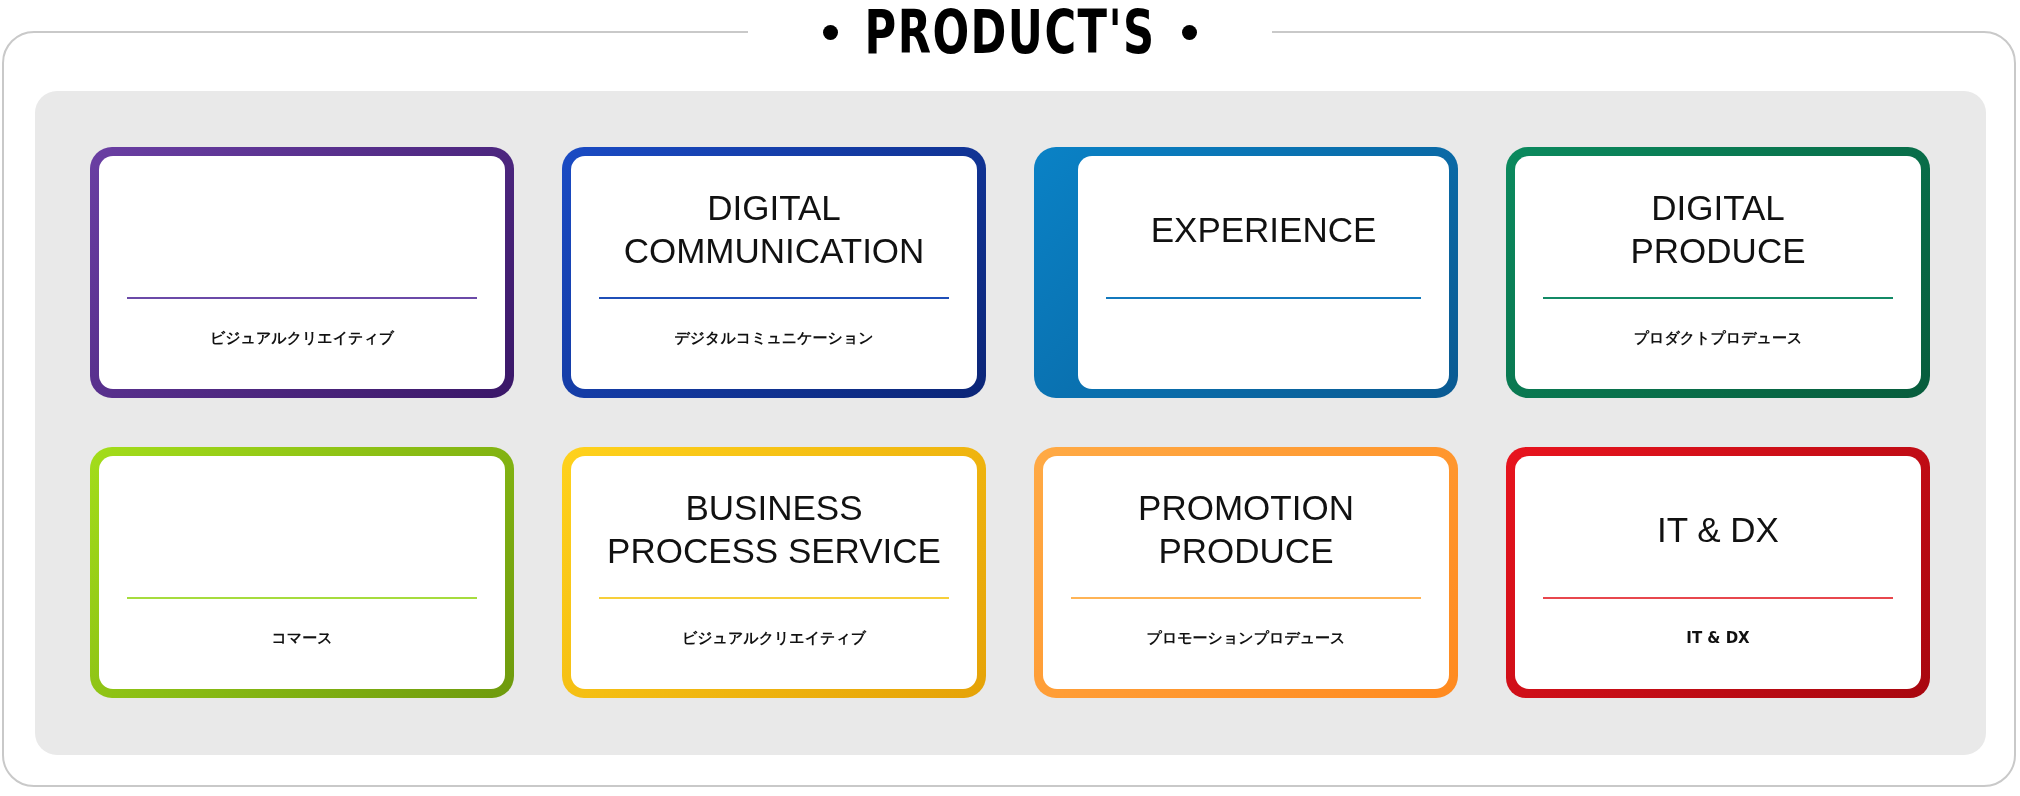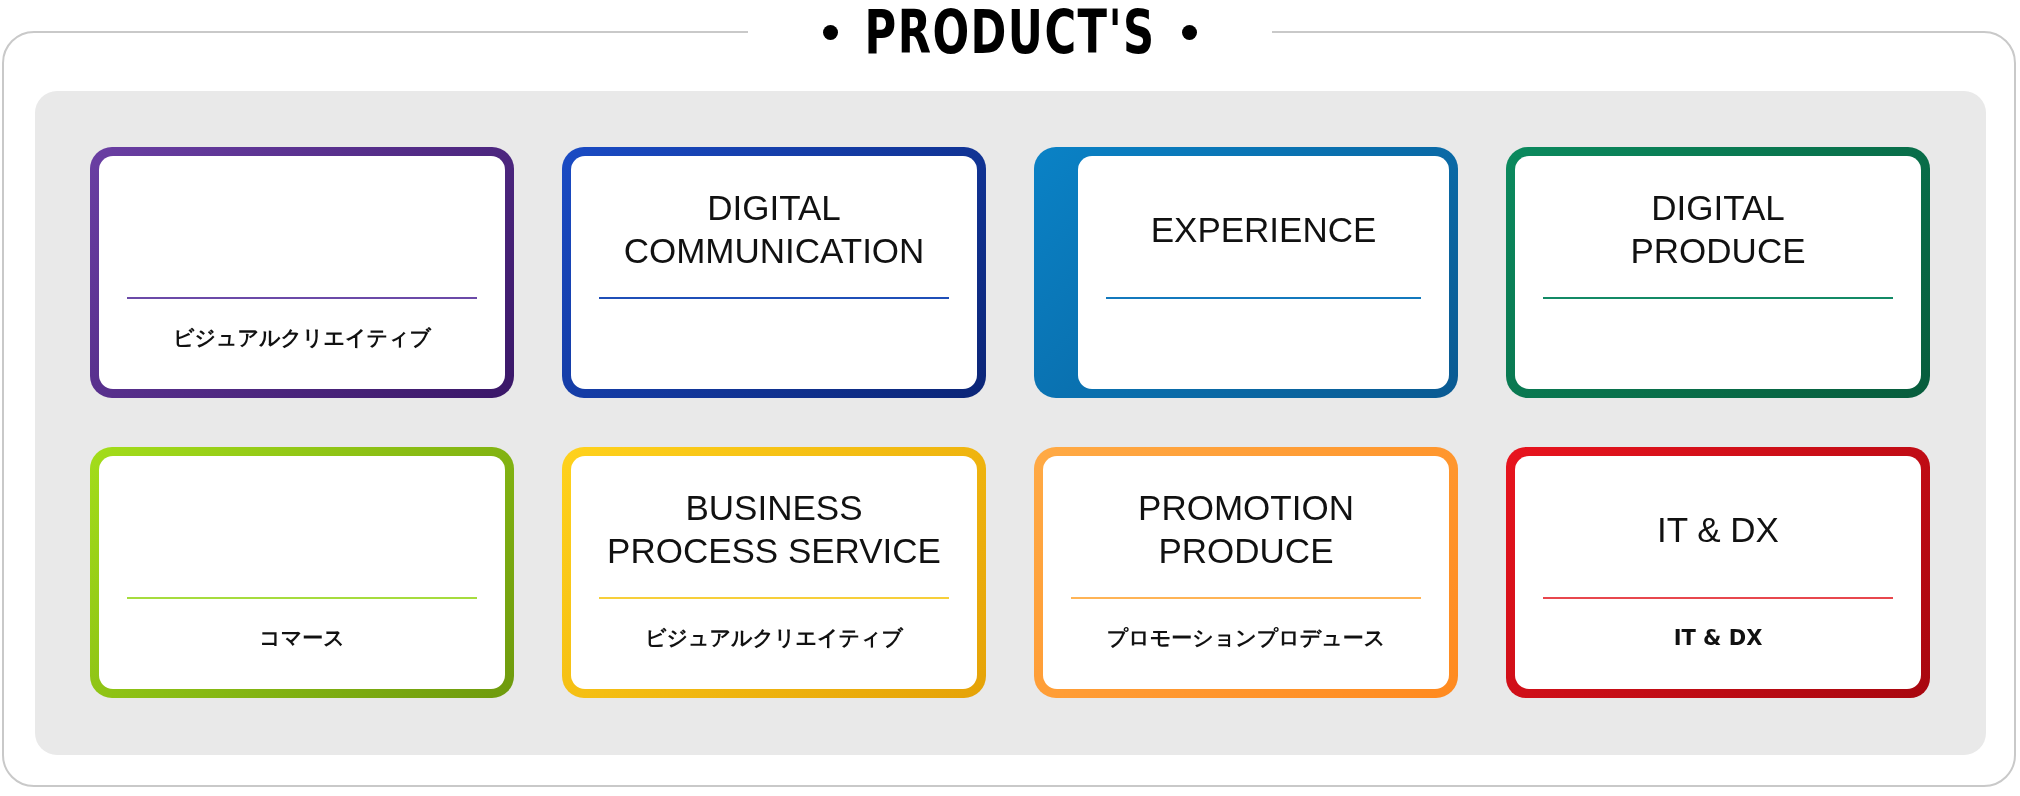--- a/index.html
+++ b/index.html
@@ -115,21 +115,21 @@
       height: 2px;
     }
     .card-subtitle {
       position: absolute;
       left: 0;
       right: 0;
       top: 170px;
       text-align: center;
       font-family: "DejaVu Sans", sans-serif;
       font-weight: bold;
-      font-size: 21px;
+      font-size: 15px;
       line-height: 24px;
       color: #111;
     }
   </style>
 </head>
 <body>
 
 <div class="outer-frame"></div>
 
 <div class="title-wrap">
@@ -145,33 +145,35 @@
     <div class="card-inner">
       <div class="card-divider" style="background: rgb(107, 74, 168);"></div>
       <div class="card-subtitle">ビジュアルクリエイティブ</div>
     </div>
   </div>
   <div class="card" style="background: linear-gradient(135deg, rgb(26, 75, 196), rgb(11, 37, 119));">
     <div class="card-inner">
       <div class="card-title">DIGITAL
 COMMUNICATION</div>
       <div class="card-divider" style="background: rgb(31, 79, 184);"></div>
+      <div class="card-subtitle">デジタルコミュニケーション</div>
     </div>
   </div>
   <div class="card" style="background: linear-gradient(135deg, rgb(10, 130, 198), rgb(10, 90, 146)); padding-left: 44px;">
     <div class="card-inner">
       <div class="card-title">EXPERIENCE</div>
       <div class="card-divider" style="background: rgb(19, 121, 189);"></div>
     </div>
   </div>
   <div class="card" style="background: linear-gradient(135deg, rgb(11, 138, 94), rgb(7, 92, 60));">
     <div class="card-inner">
       <div class="card-title">DIGITAL
 PRODUCE</div>
       <div class="card-divider" style="background: rgb(19, 138, 102);"></div>
+      <div class="card-subtitle">プロダクトプロデュース</div>
     </div>
   </div>
   <div class="card" style="background: linear-gradient(135deg, rgb(163, 221, 26), rgb(110, 154, 13));">
     <div class="card-inner">
       <div class="card-divider" style="background: rgb(166, 220, 62);"></div>
       <div class="card-subtitle">コマース</div>
     </div>
   </div>
   <div class="card" style="background: linear-gradient(135deg, rgb(255, 210, 28), rgb(229, 162, 7));">
     <div class="card-inner">

